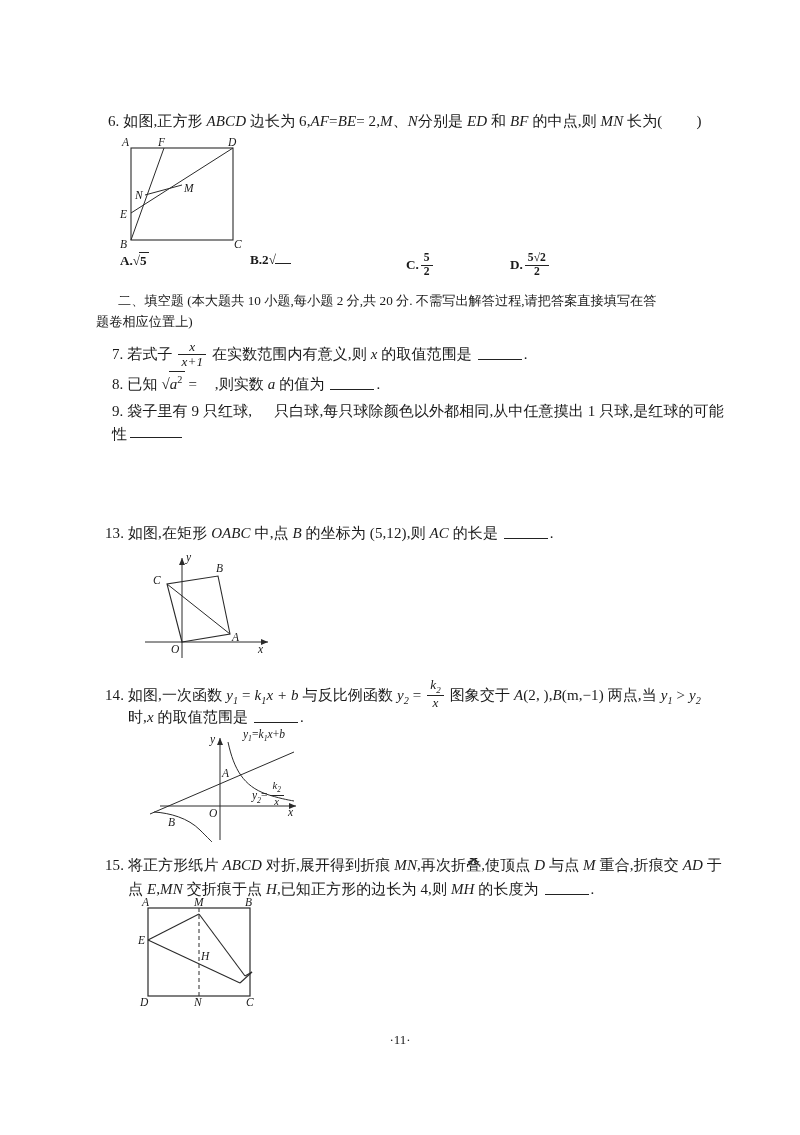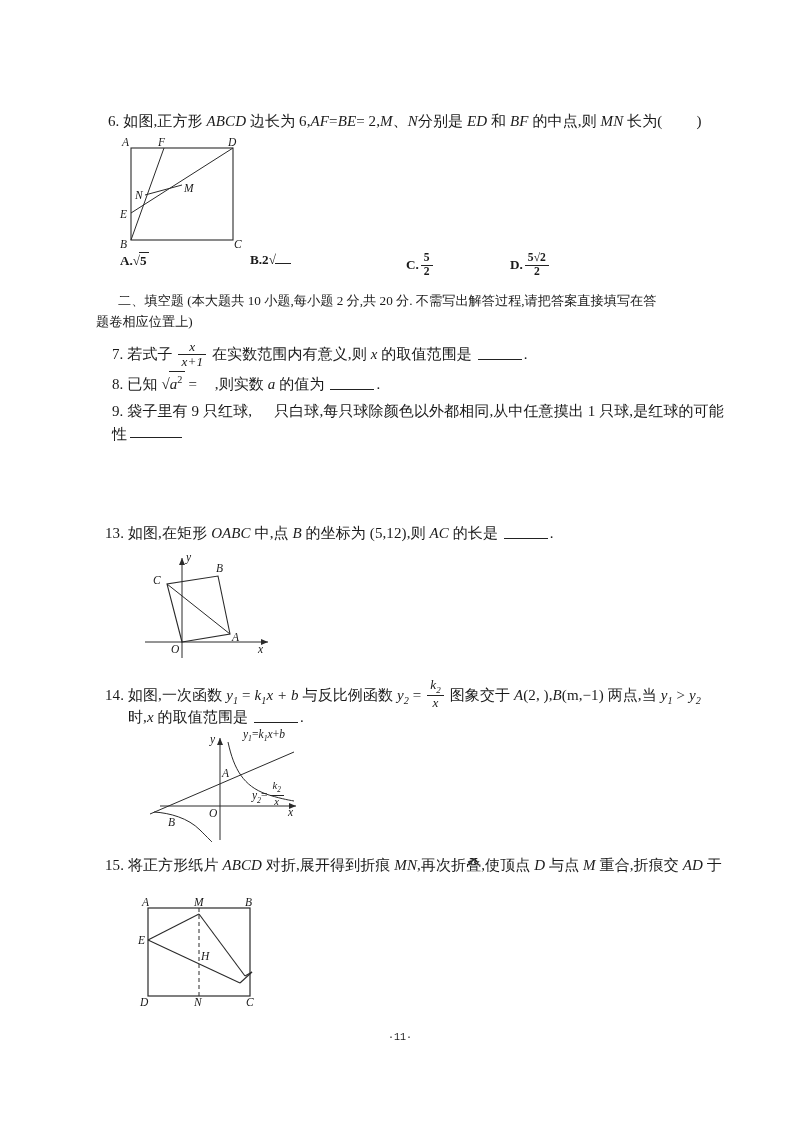--- a/index.html
+++ b/index.html
@@ -78,22 +78,21 @@
     font-size:11.5px;
     font-family:"Liberation Serif", serif;
     color:#1a1a1a;
     white-space:nowrap;
   }
 
   .pageno {
     position:absolute;
     left:0; right:0;
     text-align:center;
-    font-size:10px;
-    font-family:Liberation Mono, monospace;
+    font-size:13px;
   }
 </style>
 </head>
 <body>
 
 <div class="page">
 
   <div class="q" style="left:108px; top:110px; width:600px;">
     <span class="num">6.</span>
     <span>如图,正方形 </span><span class="it">ABCD</span><span> 边长为 6,</span><span class="it">AF</span><span>=</span><span class="it">BE</span><span>= 2,</span><span class="it">M</span><span>、</span><span class="it">N</span><span>分别是 </span><span class="it">ED</span><span> 和 </span><span class="it">BF</span><span> 的中点,则 </span><span class="it">MN</span><span> 长为(</span><span class="gap" style="width:34px;"></span><span>)</span>
@@ -220,20 +219,23 @@
     </span>
     <span class="lbl" style="left:104px; top:48px; font-style:normal;">
       <span class="it">y</span><span class="sub it">2</span>=<span class="frac" style="font-size:0.92em;"><span class="top"><span class="it">k</span><span class="sub it">2</span></span><span class="bot it">x</span></span>
     </span>
   </div>
 
   <div class="q" style="left:105px; top:854px; width:690px;">
     <span class="num">15.</span>
     <span>将正方形纸片 </span><span class="it">ABCD</span><span> 对折,展开得到折痕 </span><span class="it">MN</span><span>,再次折叠,使顶点 </span><span class="it">D</span><span> 与点 </span><span class="it">M</span><span> 重合,折痕交 </span><span class="it">AD</span><span> 于</span>
   </div>
+  <div class="q" style="left:128px; top:878px; width:660px;">
+    <span>点 </span><span class="it">E</span><span>,</span><span class="it">MN</span><span> 交折痕于点 </span><span class="it">H</span><span>,已知正方形的边长为 4,则 </span><span class="it">MH</span><span> 的长度为 </span><span class="blank"></span><span>.</span>
+  </div>
 
   <div class="fig" style="left:140px; top:898px; width:180px; height:112px;">
     <svg width="180" height="112" viewBox="0 0 180 112">
 
       <rect x="8" y="10" width="102" height="88" fill="none" stroke="#2a2a2a" stroke-width="1.2"></rect>
 
       <line x1="59" y1="10" x2="59" y2="98" stroke="#2a2a2a" stroke-width="1" stroke-dasharray="4,3"></line>
 
       <line x1="8" y1="42" x2="59" y2="16" stroke="#2a2a2a" stroke-width="1.1"></line>
 

